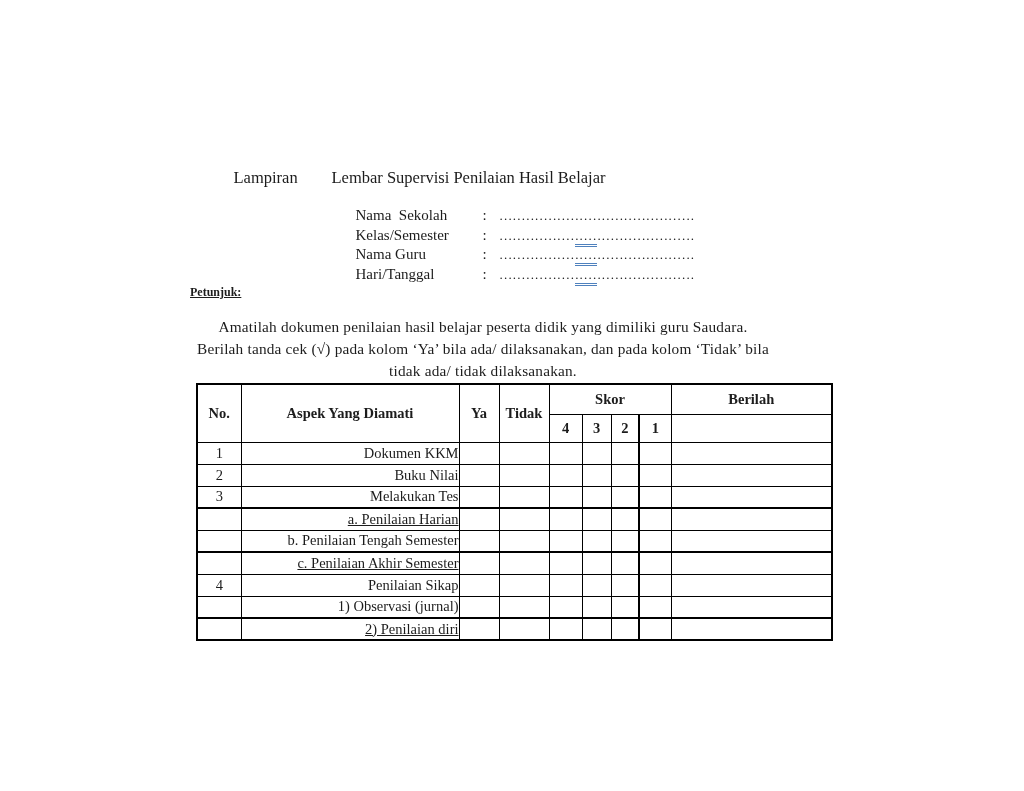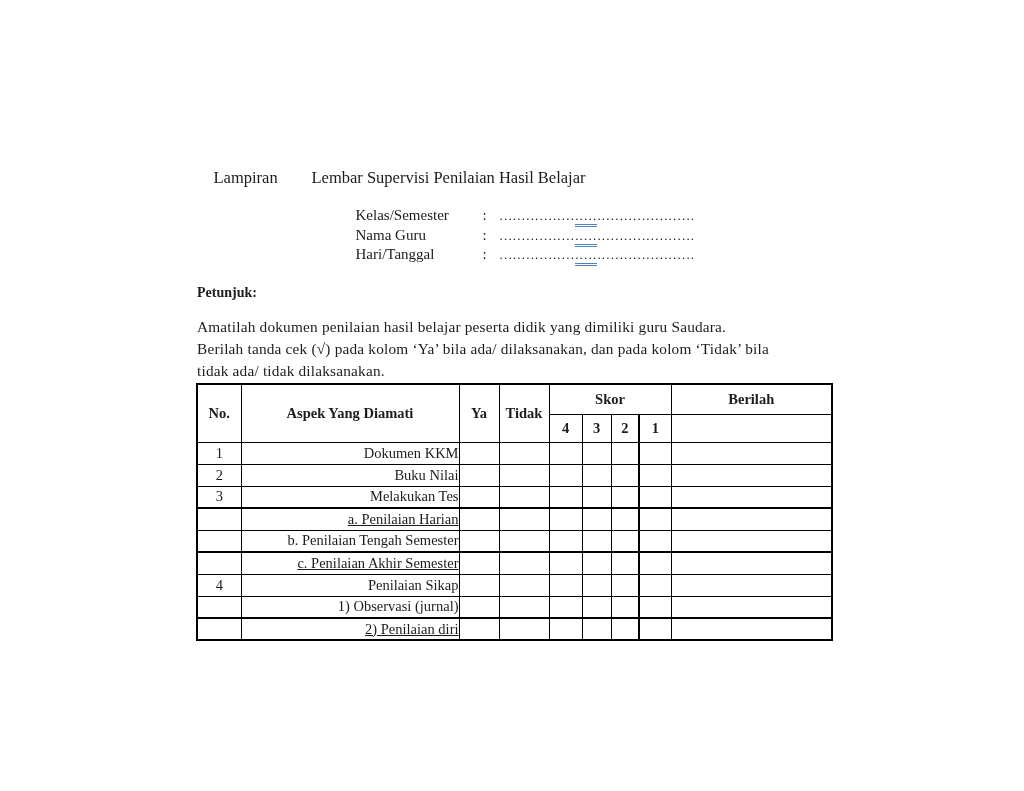--- a/index.html
+++ b/index.html
@@ -12,36 +12,36 @@
   body{
     width:1024px;height:791px;background:var(--bg);
     font-family:"Liberation Serif","DejaVu Serif",serif;
     color:var(--ink);
     position:relative;overflow:hidden;
   }
   .page{position:absolute;inset:0;}
 
   
   .title-row{position:absolute;left:197px;top:148px;font-size:16.5px;white-space:pre;}
-  .lampiran{display:inline-block;width:98px;}
+  .lampiran{display:inline-block;width:98px;margin-left:20px;}
 
   
   .form-block{position:absolute;left:333px;top:186px;font-size:15px;}
   .form-row{height:19.8px;line-height:19.8px;white-space:pre;}
   .flabel{display:inline-block;width:127px;white-space:pre;}
   .row-mata .flabel{width:104px;}
   .fcolon{display:inline-block;width:17px;}
   .row-mata .fcolon{width:12px;}
   .colon-marked{border-bottom:3px double var(--gmark);padding:0 4px 1px 7px;}
   .fdots{font-size:13px;letter-spacing:1.2px;}
   .gmark{border-bottom:3px double var(--gmark);padding-bottom:1px;}
 
   
-  .petunjuk{position:absolute;left:197px;top:285px;font-size:14px;font-weight:bold;}
-  .para{position:absolute;left:197px;top:316px;font-size:15.3px;line-height:22px;letter-spacing:0.2px;}
+  .petunjuk{position:absolute;left:190px;top:285px;font-size:12px;font-weight:bold;text-decoration:underline;}
+  .para{position:absolute;left:197px;top:316px;font-size:15.3px;line-height:22px;letter-spacing:0.2px;text-align:center;}
   .para div{white-space:nowrap;}
 
   
   table.sup{
     position:absolute;left:196px;top:383px;
     border-collapse:collapse;table-layout:fixed;width:637px;
     font-size:14.5px;color:var(--ink);
     border:2px solid var(--border);
   }
   table.sup th,table.sup td{border:1px solid var(--border);padding:0;overflow:hidden;}
@@ -58,20 +58,23 @@
 </head>
 <body>
 
 <div class="page">
 
   <div class="title-row">
     <span class="lampiran">Lampiran</span><span class="doc-title">Lembar Supervisi Penilaian Hasil Belajar</span>
   </div>
 
   <div class="form-block">
+    <div class="form-row">
+      <span class="flabel">Nama  Sekolah</span><span class="fcolon">:</span><span class="fdots"><span>............................................</span><span class="gmark"></span><span></span></span>
+    </div>
     <div class="form-row">
       <span class="flabel">Kelas/Semester</span><span class="fcolon">:</span><span class="fdots"><span>.................</span><span class="gmark">.....</span><span>......................</span></span>
     </div>
     <div class="form-row">
       <span class="flabel">Nama Guru</span><span class="fcolon">:</span><span class="fdots"><span>.................</span><span class="gmark">.....</span><span>......................</span></span>
     </div>
     <div class="form-row">
       <span class="flabel">Hari/Tanggal</span><span class="fcolon">:</span><span class="fdots"><span>.................</span><span class="gmark">.....</span><span>......................</span></span>
     </div>
   </div>

